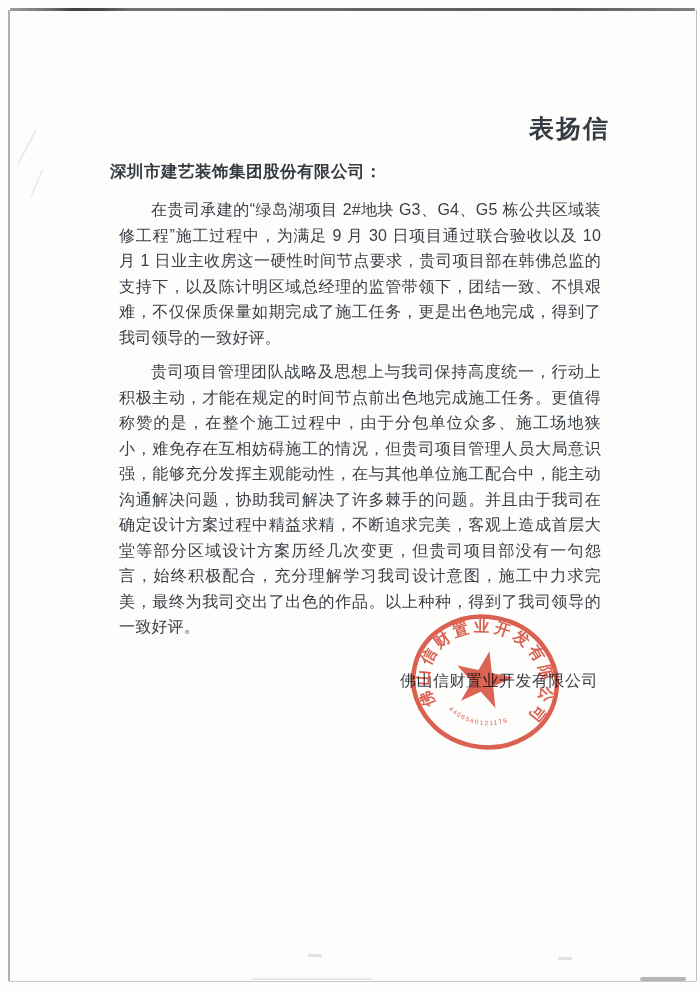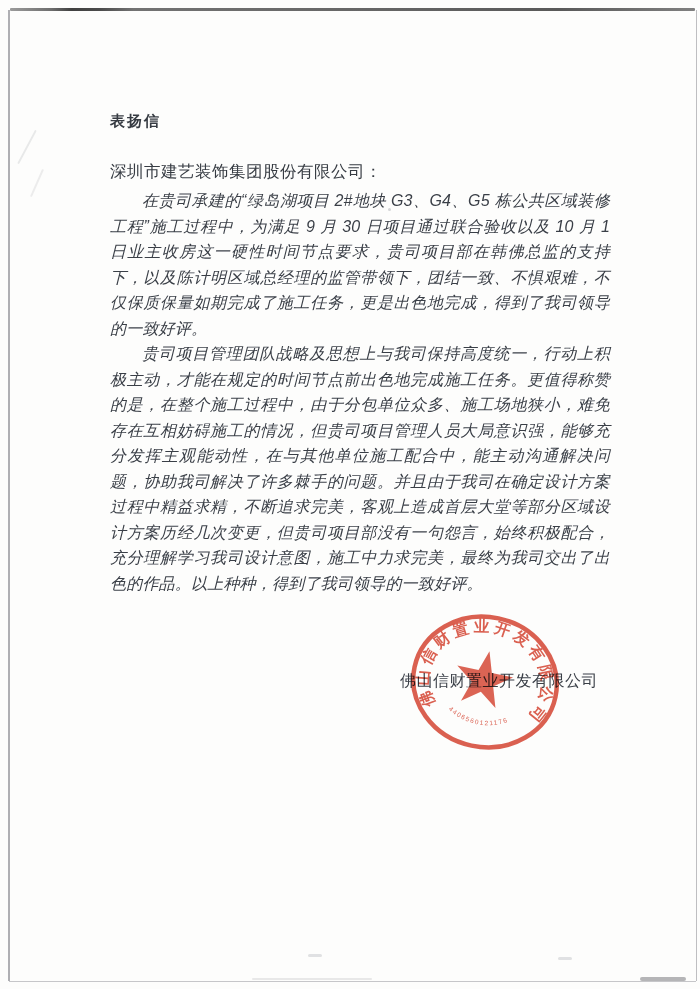--- a/index.html
+++ b/index.html
@@ -16,34 +16,34 @@
     position:absolute;left:10px;right:5px;top:8px;height:3px;
     background:linear-gradient(90deg,#8a8a8a 0%,#555 6%,#1f1f1f 9%,#2b2b2b 13%,#5a5a5a 18%,#4a4a4a 55%,#3c3c3c 80%,#6a6a6a 100%);
     opacity:.85;border-radius:1px;
   }
   .edge-left{position:absolute;left:8px;top:10px;bottom:8px;width:1.5px;background:#9b9ba0;opacity:.8;}
   .edge-right{position:absolute;right:3px;top:10px;bottom:8px;width:1.5px;background:#a8a8ad;opacity:.75;}
   .edge-bottom{position:absolute;left:9px;right:4px;bottom:7px;height:1.5px;background:#b8b8bc;opacity:.8;}
 
   .title{
     position:absolute;top:112px;left:110px;width:500px;
-    text-align:left;font-size:15px;font-weight:bold;letter-spacing:2px;
+    text-align:right;font-size:25px;font-weight:bold;letter-spacing:2px;
     color:var(--ink-dark,#3f444b);
   }
   .salutation{
     position:absolute;top:161px;left:110px;width:500px;
-    font-size:16.5px;font-weight:normal;color:var(--ink-dark,#33383f);
+    font-size:16.5px;font-weight:bold;color:var(--ink-dark,#33383f);
     letter-spacing:.5px;
   }
   .body-text{
     position:absolute;top:188px;left:110px;width:500px;
     font-size:16px;line-height:25.5px;color:var(--ink,#3a3f47);
     text-align:justify;letter-spacing:.2px;
   }
-  .body-text p{margin:0;text-indent:2em;font-style:italic;}
+  .body-text p{margin:9px;text-indent:2em;}
 
   .sig-company{
     position:absolute;top:671px;right:102px;
     font-size:16px;color:var(--ink,#3a3f47);letter-spacing:.5px;
   }
   .sig-date{
     position:absolute;top:696px;right:120px;
     font-size:16px;color:var(--ink,#3a3f47);letter-spacing:.5px;
   }
 

